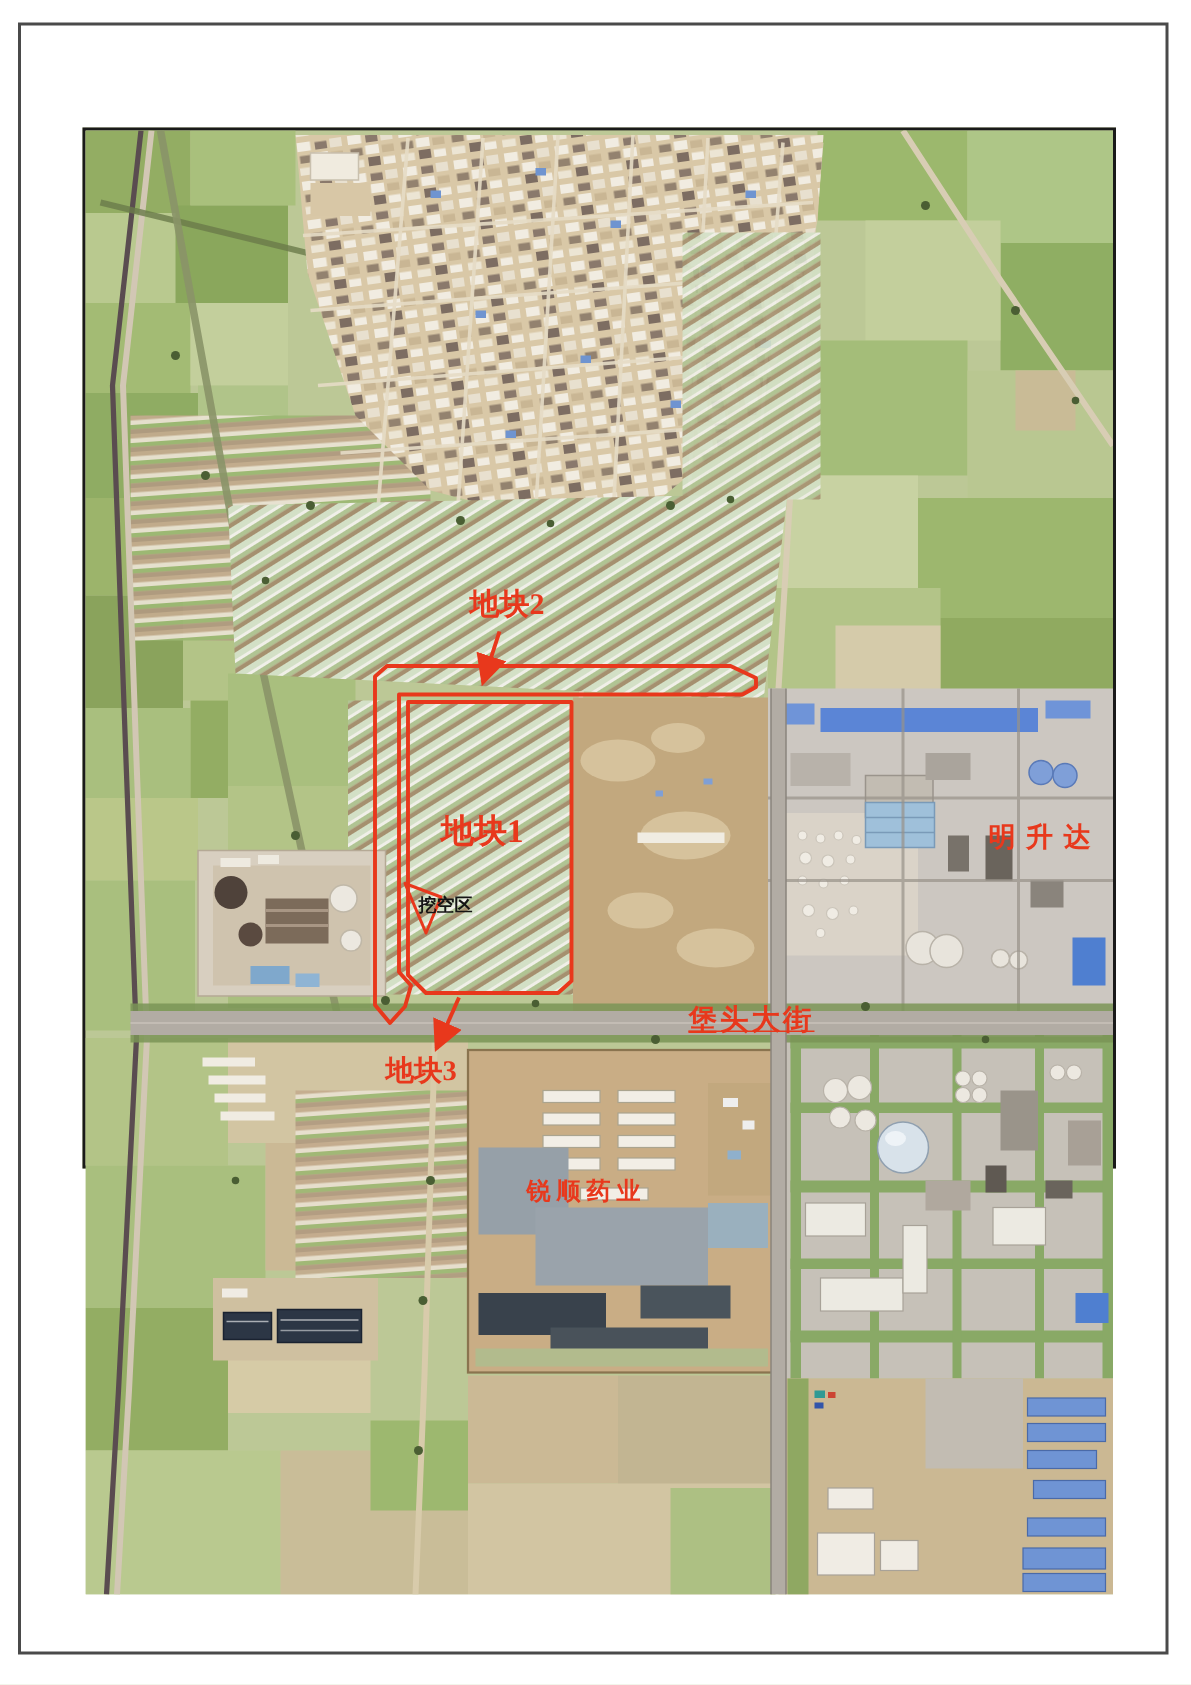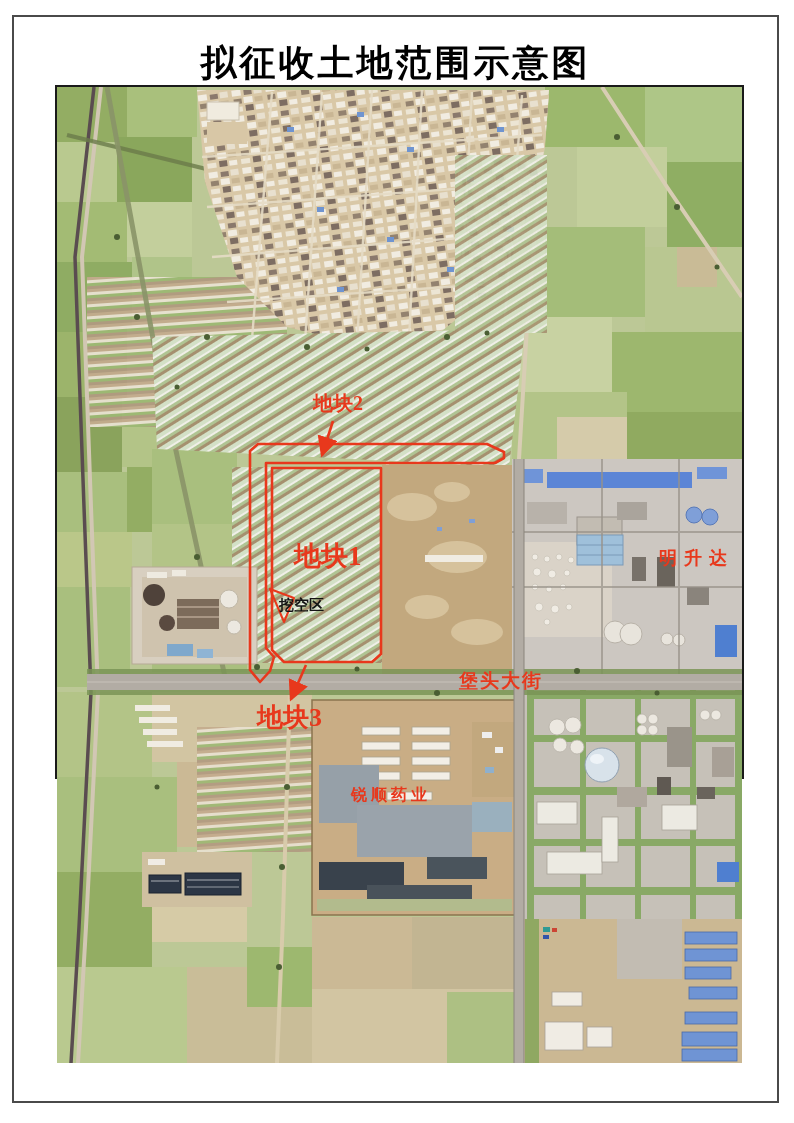--- a/index.html
+++ b/index.html
@@ -14,21 +14,20 @@
   .map-frame svg{position:absolute;left:0;top:0;width:685px;height:976px;display:block;}
   .lbl{position:absolute;line-height:1;white-space:nowrap;font-weight:bold;color:#e8381c;
         font-family:"Liberation Serif","DejaVu Serif",serif;}
   .lbl.black{color:#141414;}
 </style>
 </head>
 <body>
 
 <div class="page">
   <div class="page-border">
-    <div class="title">拟征收土地范围示意图</div>
 
     <div class="map-frame" style="left:41px;top:68px;">
       <svg viewBox="0 0 685 976" preserveAspectRatio="none">
         <defs>
           <pattern id="village" width="34" height="26" patternUnits="userSpaceOnUse" patternTransform="rotate(-8)">
             <rect width="34" height="26" fill="#d9c8a7"></rect>
             <rect x="2" y="2" width="9" height="6" fill="#f1ece1"></rect>
             <rect x="14" y="3" width="8" height="5" fill="#8a796c"></rect>
             <rect x="24" y="2" width="8" height="6" fill="#e8e0cf"></rect>
             <rect x="3" y="11" width="8" height="5" fill="#93826f"></rect>
@@ -374,21 +373,21 @@
         <g fill="none" stroke="#e8381c" stroke-width="2.6" stroke-linejoin="round">
           <path d="M 203,595 L 193,583 L 193,364 L 201,357 L 430,357 L 447,365 L 447,371 L 438,376 L 209,376 L 209,561 L 217,570 L 213,584 Z"></path>
           <path d="M 215,381 L 324,381 L 324,567 L 315,575 L 227,575 L 215,563 Z"></path>
           <path stroke-width="2" d="M 213,502 L 237,511 L 227,535 Z"></path>
           <line x1="276" y1="334" x2="265" y2="368" marker-end="url(#ah)"></line>
           <line x1="249" y1="578" x2="234" y2="612" marker-end="url(#ah)"></line>
         </g>
       </svg>
 
       <div class="lbl" style="left:256px;top:306px;font-size:20px;">地块2</div>
-      <div class="lbl" style="left:237px;top:456px;font-size:27px;">地块1</div>
-      <div class="lbl black" style="left:222px;top:511px;font-size:15px;">挖空区</div>
-      <div class="lbl" style="left:200px;top:618px;font-size:26px;">地块3</div>
+      <div class="lbl" style="left:237px;top:456px;font-size:22px;">地块1</div>
+      <div class="lbl black" style="left:222px;top:511px;font-size:12px;font-family:Liberation Mono, monospace;">挖空区</div>
+      <div class="lbl" style="left:200px;top:618px;font-size:19px;">地块3</div>
       <div class="lbl" style="left:574px;top:462px;font-size:18px;letter-spacing:7px;margin-left:28px;">明升达</div>
-      <div class="lbl" style="left:402px;top:584px;font-size:19px;letter-spacing:2px;">堡头大街</div>
+      <div class="lbl" style="left:402px;top:584px;font-size:19px;letter-spacing:2px;text-decoration:underline;">堡头大街</div>
       <div class="lbl" style="left:294px;top:700px;font-size:16px;letter-spacing:4px;">锐顺药业</div>
     </div>
   </div>
 </div>
 
 </body></html>

